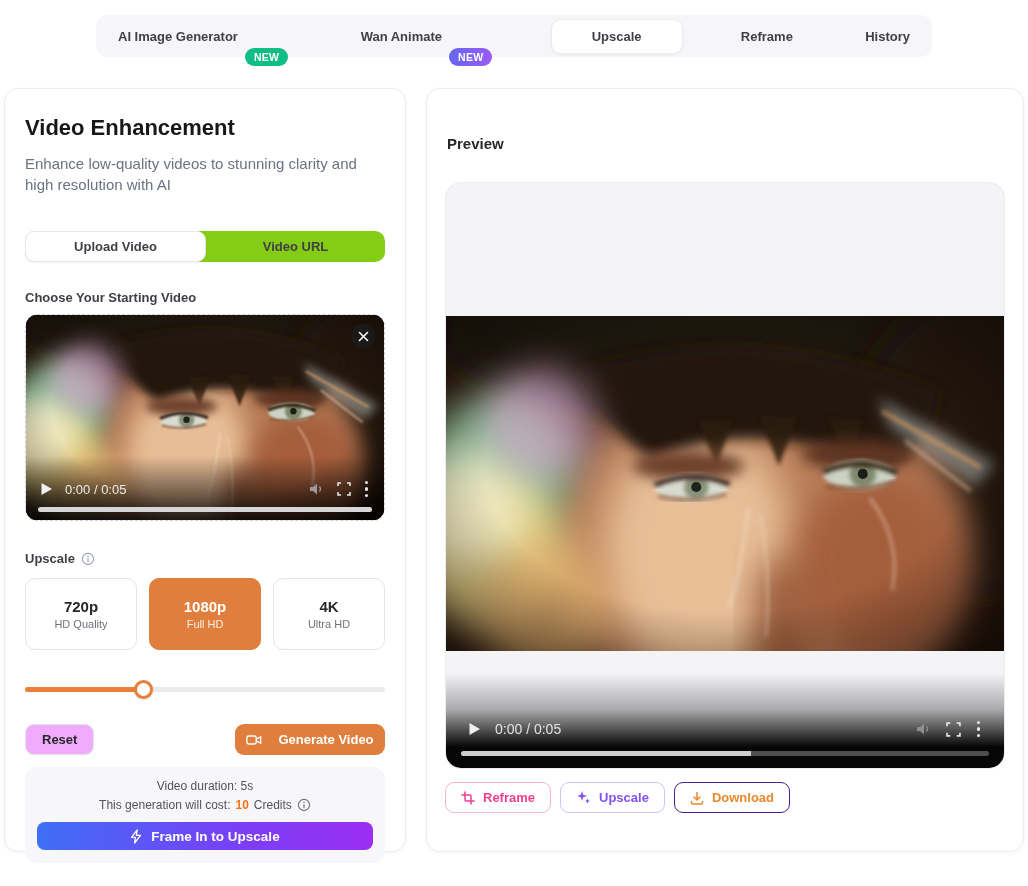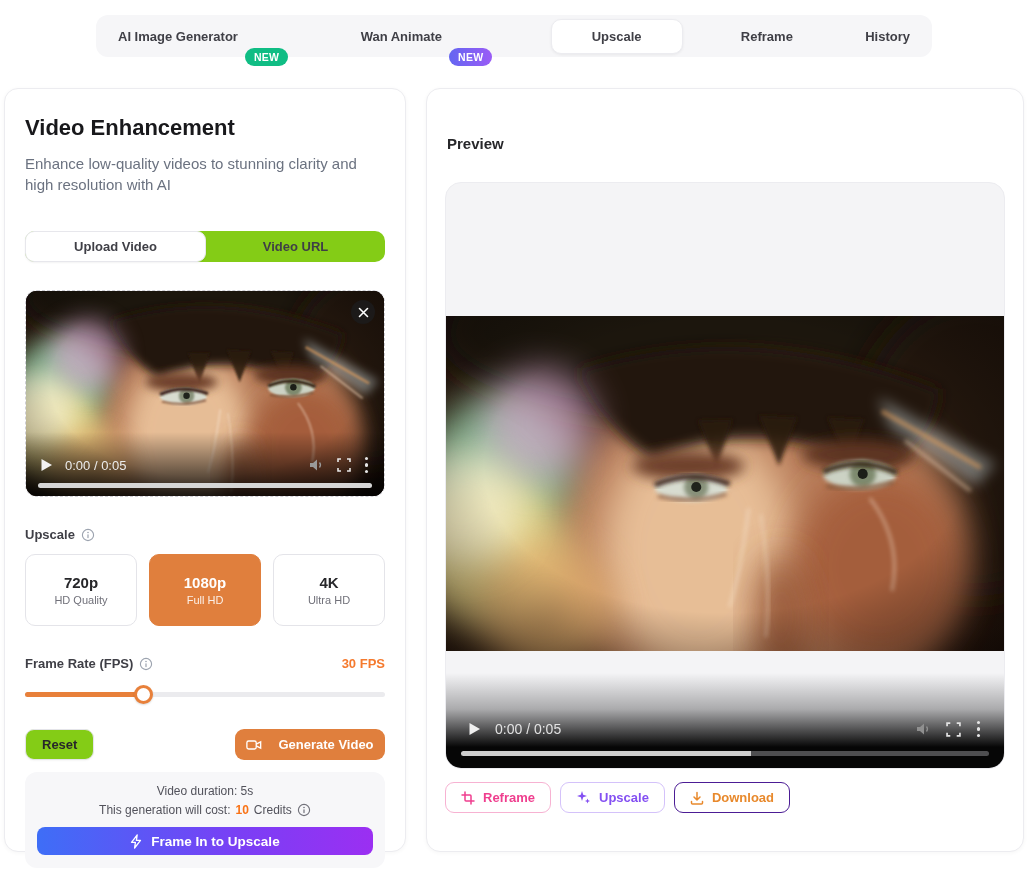--- a/index.html
+++ b/index.html
@@ -59,21 +59,21 @@
 
   .fps-row { display:flex; align-items:center; margin-bottom:14px; }
   .fps-value { margin-left:auto; font-size:13px; font-weight:700; color:#f57a2e; }
   .slider { position:relative; height:18px; margin-bottom:26px; cursor:pointer; }
   .slider .track { position:absolute; top:7px; left:0; right:0; height:5px; border-radius:3px; background:#ebebee; }
   .slider .fill  { position:absolute; top:7px; left:0; width:33%; height:5px; border-radius:3px; background:#e8803a; }
   .slider .thumb { position:absolute; top:0; left:33%; width:19px; height:19px; margin-left:-10px; border-radius:50%;
                    background:#fff; border:3.5px solid #e8803a; box-shadow:0 1px 2px rgba(0,0,0,.15); }
 
   .action-row { display:flex; align-items:center; margin-bottom:12px; }
-  .btn-reset { padding:7px 16px; font-size:13px; font-weight:600; color:#27272a; background:#84cc16;
+  .btn-reset { padding:7px 16px; font-size:13px; font-weight:600; color:#27272a; background:#f0abfc;
                border:1px solid #e4e4e9; border-radius:9px; cursor:pointer; box-shadow:0 1px 2px rgba(0,0,0,.04); }
   .btn-generate { margin-left:auto; width:150px; height:31px; display:flex; align-items:center; justify-content:center;
                   gap:16px; background:#e07f3d; color:#fff; font-size:13px; font-weight:600; border:none;
                   border-radius:9px; cursor:pointer; }
 
   .cost-box { background:#f7f7f9; border-radius:12px; padding:12px 12px 13px; text-align:center; }
   .cost-line1 { font-size:12px; color:#52525b; margin-bottom:5px; }
   .cost-line2 { font-size:12px; color:#52525b; margin-bottom:10px; display:flex; align-items:center;
                 justify-content:center; gap:5px; }
   .cost-credits { color:#f97316; font-weight:700; }
@@ -186,20 +186,21 @@
 
   <section class="panel left-panel">
     <h1 class="lp-title">Video Enhancement</h1>
     <p class="lp-sub">Enhance low-quality videos to stunning clarity and high resolution with AI</p>
 
     <div class="switcher">
       <div class="switch-tab active">Upload Video</div>
       <div class="switch-tab">Video URL</div>
     </div>
 
+    <div class="field-label">Choose Your Starting Video</div>
 
     <div class="upload-box">
       <div class="player">
         <svg class="art" viewBox="0 0 553 335" preserveAspectRatio="xMidYMid slice">
             <use href="#faceart"></use>
           </svg>
         <div class="shade"></div>
         <div class="close-btn">
           <svg class="icon" width="11" height="11" viewBox="0 0 11 11">
               <path d="M1.5 1.5 L9.5 9.5 M9.5 1.5 L1.5 9.5" stroke="#fff" stroke-width="1.6" stroke-linecap="round"></path>
@@ -251,31 +252,20 @@
       <div class="option-card selected">
         <span class="t">1080p</span>
         <span class="s">Full HD</span>
       </div>
       <div class="option-card">
         <span class="t">4K</span>
         <span class="s">Ultra HD</span>
       </div>
     </div>
 
-    <div class="fps-row">
-      <div class="field-label" style="margin-bottom:0;">
-        <span>Frame Rate (FPS)</span>
-        <svg class="icon" width="14" height="14" viewBox="0 0 16 16">
-            <circle cx="8" cy="8" r="6.4" stroke="#9ca3af" stroke-width="1.3" fill="none"></circle>
-            <circle cx="8" cy="5.1" r="0.95" fill="#9ca3af"></circle>
-            <rect x="7.3" y="7" width="1.4" height="4.6" rx=".7" fill="#9ca3af"></rect>
-          </svg>
-      </div>
-      <span class="fps-value">30 FPS</span>
-    </div>
     <div class="slider">
       <div class="track"></div>
       <div class="fill"></div>
       <div class="thumb"></div>
     </div>
 
     <div class="action-row">
       <button class="btn-reset">Reset</button>
       <button class="btn-generate">
         <svg class="icon" width="16" height="12" viewBox="0 0 18 12" fill="none" stroke="#fff" stroke-width="1.5">

